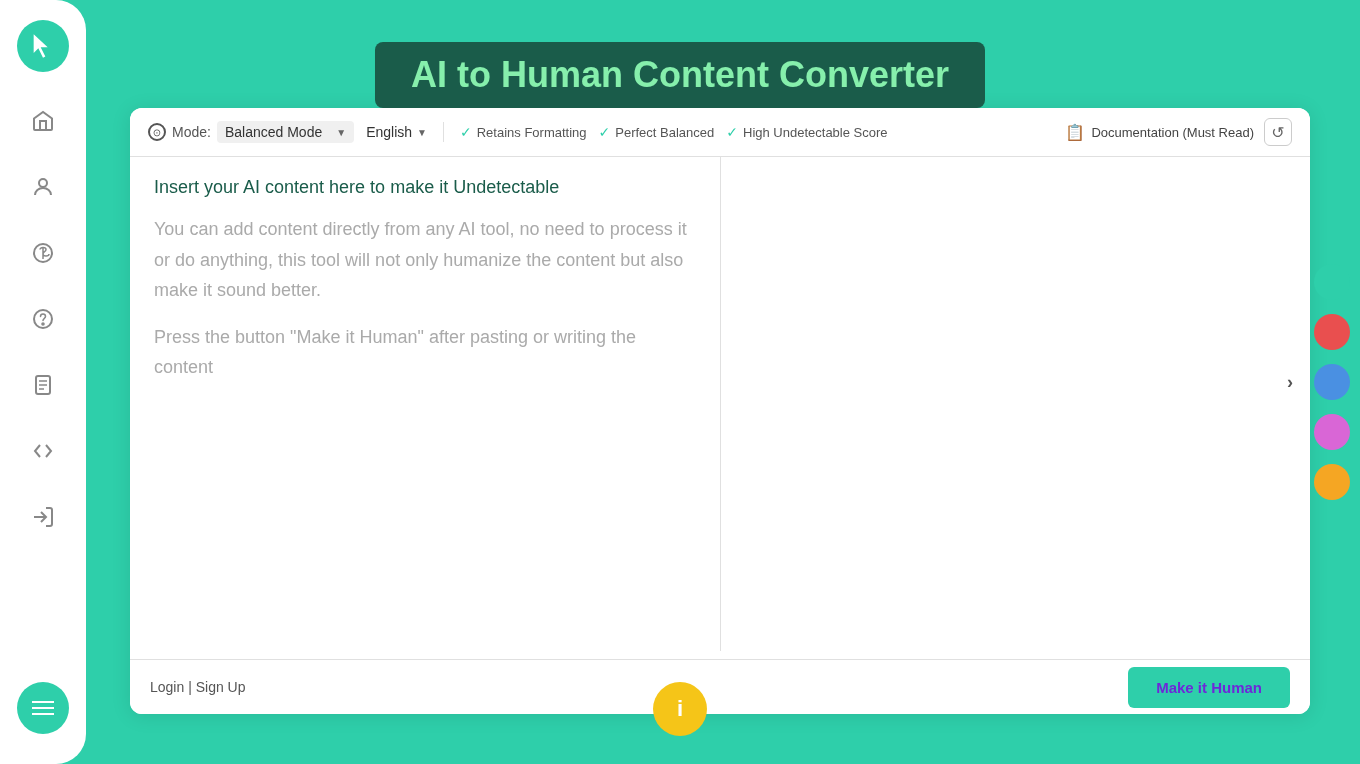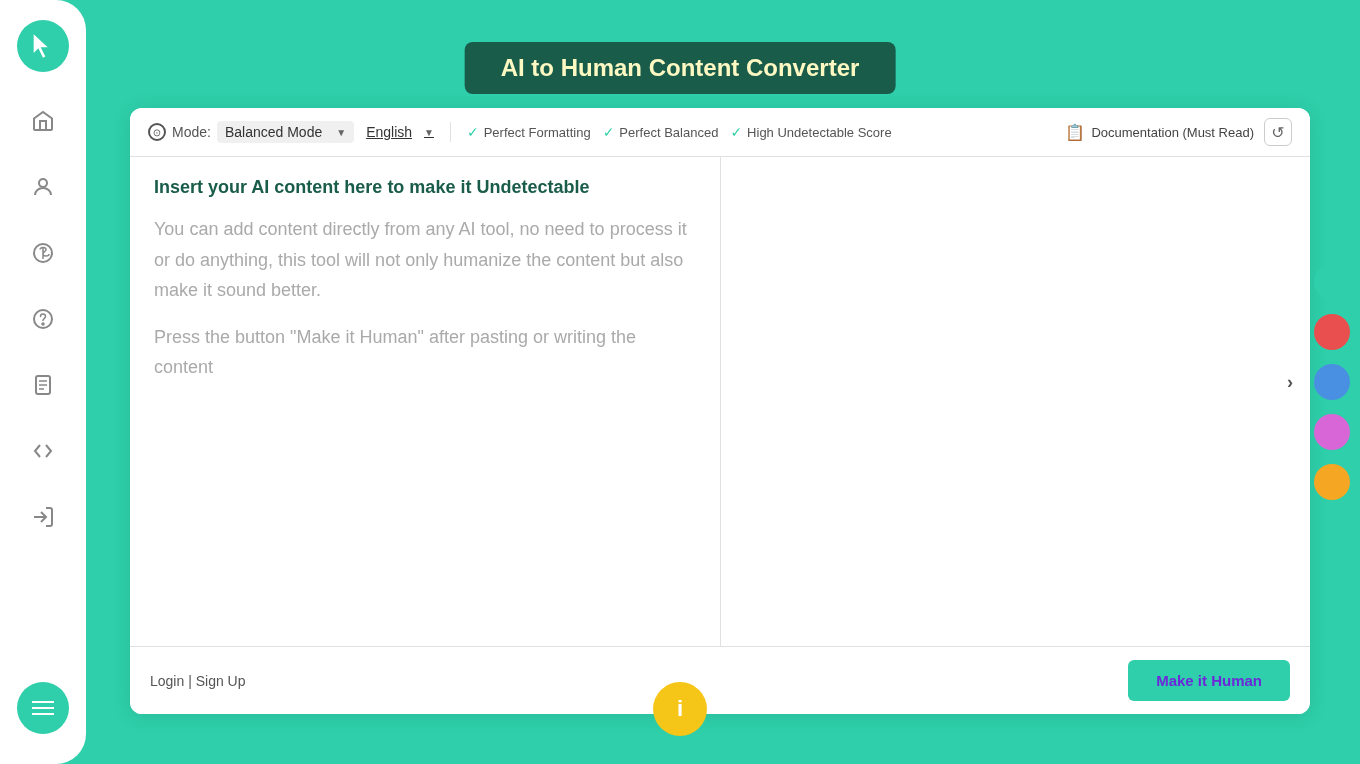--- a/index.html
+++ b/index.html
@@ -97,22 +97,22 @@
       left: 50%;
       transform: translateX(-50%);
       z-index: 5;
     }
     .page-title-box {
       background: #1a5c4a;
       border-radius: 8px;
       padding: 12px 36px;
     }
     .page-title-box h1 {
-      color: #fef9c3;
-      font-size: 24px;
+      color: #86efac;
+      font-size: 36px;
       font-weight: 700;
       white-space: nowrap;
     }
 
     
     .main-panel {
       position: absolute;
       top: 108px;
       left: 130px;
       right: 50px;
@@ -165,25 +165,24 @@
       font-size: 14px;
       color: #333;
     }
     .toolbar-dropdown .chevron {
       font-size: 10px;
       color: #666;
     }
     .toolbar-lang {
       display: flex;
       align-items: center;
-      gap: 10px;
+      gap: 3px;
       cursor: pointer;
       font-size: 14px;
       color: #333;
-      text-decoration: underline;
     }
     .toolbar-divider {
       width: 1px;
       height: 20px;
       background: #e0e0e0;
       margin: 0 4px;
     }
     .toolbar-check {
       display: flex;
       align-items: center;
@@ -238,37 +237,37 @@
       overflow-y: auto;
     }
     .editor-right {
       flex: 1;
       padding: 20px 24px;
       overflow-y: auto;
     }
     .editor-placeholder-title {
       color: #1a5c4a;
       font-size: 18px;
-      font-weight: 700;
+      font-weight: 400;
       margin-bottom: 16px;
     }
     .editor-placeholder-text {
       color: #aaa;
       font-size: 18px;
       line-height: 1.7;
       margin-bottom: 16px;
     }
 
     
     .bottom-bar {
       position: absolute;
       bottom: 0;
       left: 0;
       right: 0;
-      height: 68px;
+      height: 55px;
       background: white;
       border-top: 1px solid #e0e0e0;
       display: flex;
       align-items: center;
       justify-content: space-between;
       padding: 0 20px;
     }
     .auth-links {
       font-size: 14px;
       color: #555;
@@ -441,21 +440,21 @@
 
     <div class="toolbar-lang">
       <span>English</span>
       <span class="chevron" style="font-size:10px;color:#666;margin-left:2px;">▼</span>
     </div>
 
     <div class="toolbar-divider"></div>
 
     <div class="toolbar-check">
       <span class="check-icon">✓</span>
-      <span>Perfect Formatting</span>
+      <span>Retains Formatting</span>
     </div>
 
     <div class="toolbar-check">
       <span class="check-icon">✓</span>
       <span>Perfect Balanced</span>
     </div>
 
     <div class="toolbar-check">
       <span class="check-icon">✓</span>
       <span>High Undetectable Score</span>

